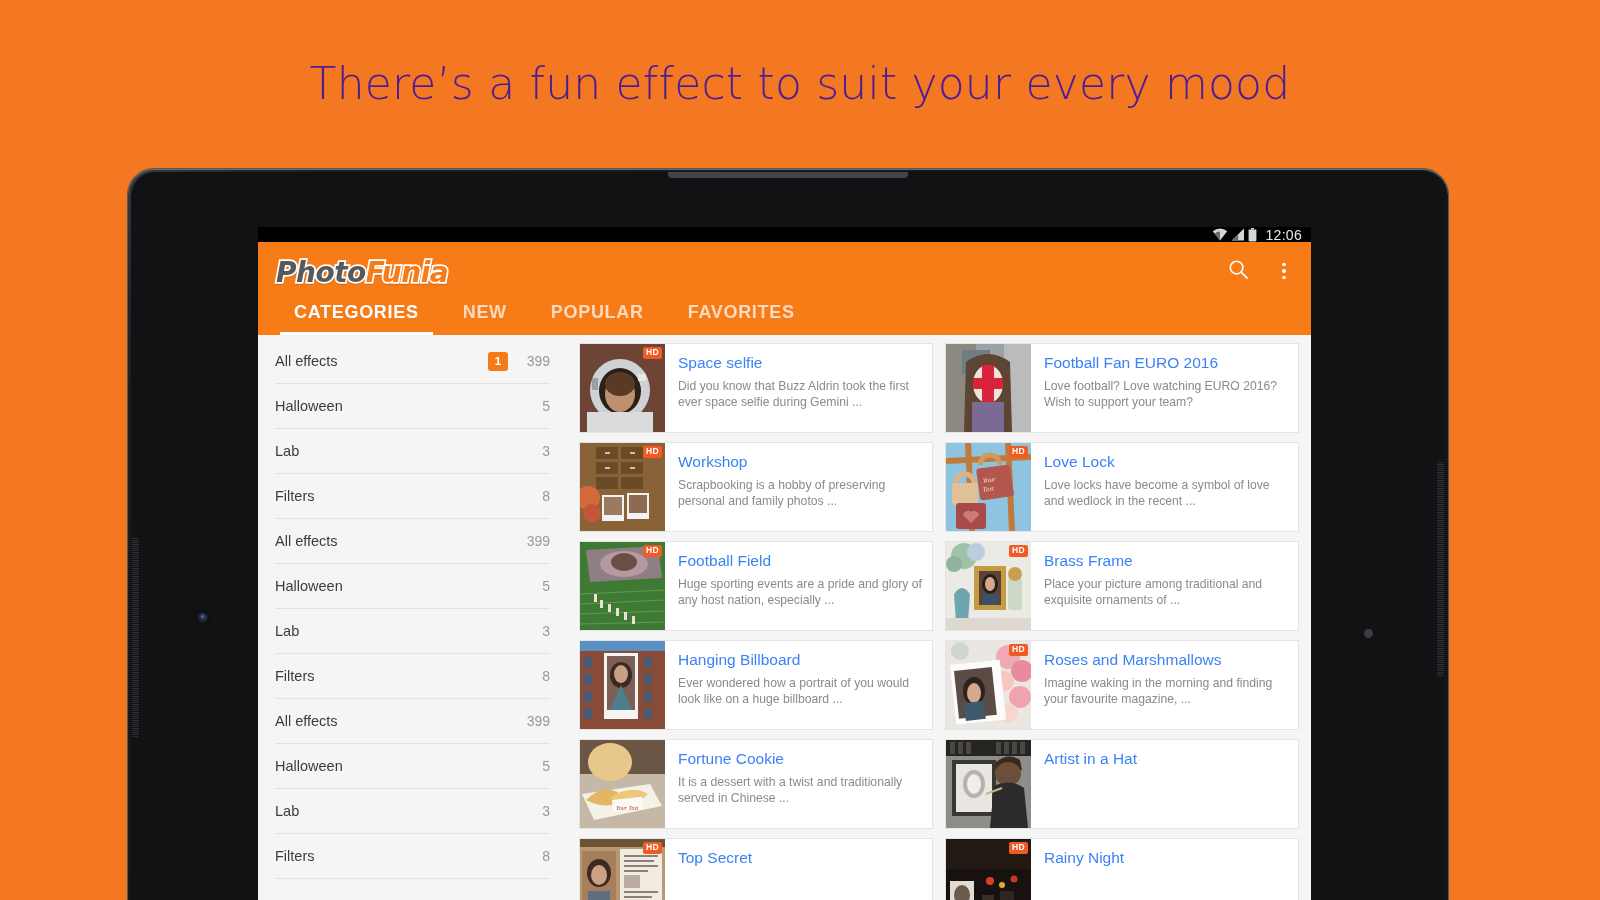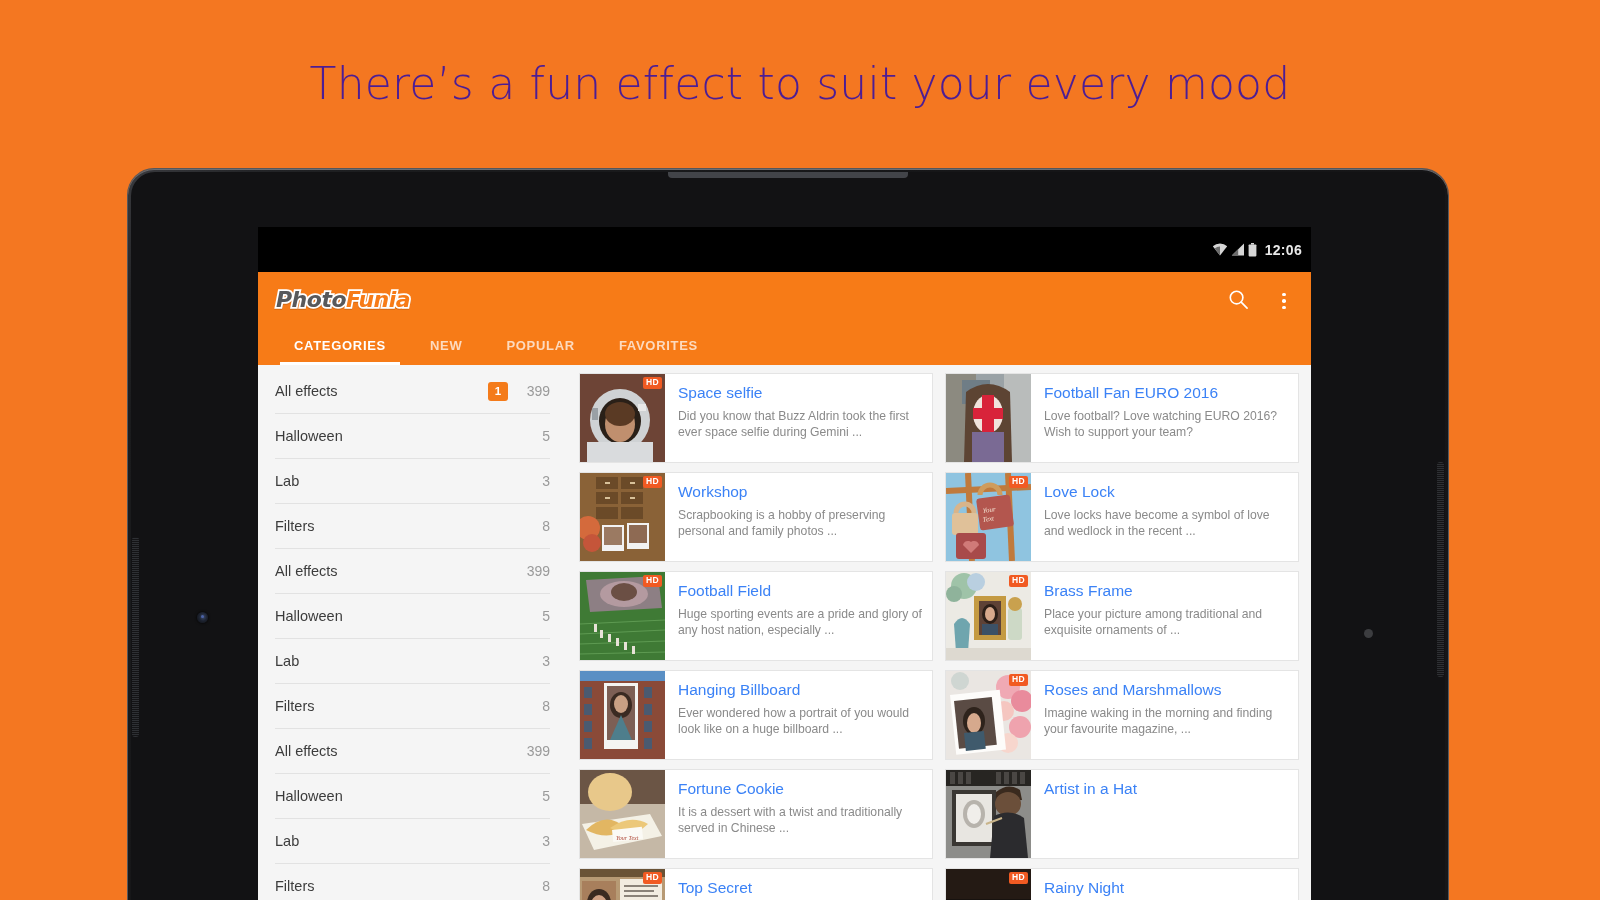--- a/index.html
+++ b/index.html
@@ -85,41 +85,41 @@
   .screen {
     position: absolute;
     left: 127px; top: 55px;
     width: 1053px; height: 705px;
     background: #ffffff;
     overflow: hidden;
   }
 
   
   .status-bar {
-    height: 45px; background: #000000;
+    height: 15px; background: #000000;
     display: flex; align-items: center; justify-content: flex-end;
-    padding-right: 9px; gap: 4px; font-weight: bold;
+    padding-right: 9px; gap: 4px;
   }
   .status-icons { display: flex; align-items: center; gap: 3px; }
   .wifi-icon svg, .signal-icon svg, .battery-icon svg { display:block; }
   .status-time {
     color: #e8e8e8; font-size: 14px; font-family: "Liberation Sans", sans-serif;
     margin-left: 4px; letter-spacing: .3px;
   }
 
   
   .app-bar {
     background: #F77B17;
     height: 93px;
     position: relative;
   }
   .logo {
     position: absolute; left: 18px; top: 17px;
     font-family: "DejaVu Sans", sans-serif;
-    font-size: 22px; font-weight: 700; font-style: italic;
+    font-size: 28px; font-weight: 700; font-style: italic;
     letter-spacing: -0.5px;
     line-height: 1;
     -webkit-text-stroke: 3.5px #ffffff;
     paint-order: stroke fill;
     filter: drop-shadow(0 1px 0 rgba(0,0,0,.15));
   }
   .logo .logo-photo { color: #58595B; }
   .logo .logo-funia { color: #F77B17; }
 
   .app-actions {
@@ -135,21 +135,21 @@
   .kebab i { width:3.5px; height:3.5px; border-radius:50%; background:#fff; display:block; }
 
   
   .tabs {
     position: absolute; left: 14px; bottom: 0;
     display: flex; align-items: flex-end;
     height: 44px;
   }
   .tab {
     color: rgba(255,255,255,.72);
-    font-size: 13px; font-weight: 600; letter-spacing: .7px;
+    font-size: 18px; font-weight: 600; letter-spacing: .7px;
     padding: 0 22px 12px 22px;
     cursor: pointer; position: relative;
     white-space: nowrap;
   }
   .tab.active { color: #ffffff; }
   .tab.active::after {
     content: ""; position: absolute;
     left: 8px; right: 8px; bottom: 0; height: 3px;
     background: #ffffff;
   }

